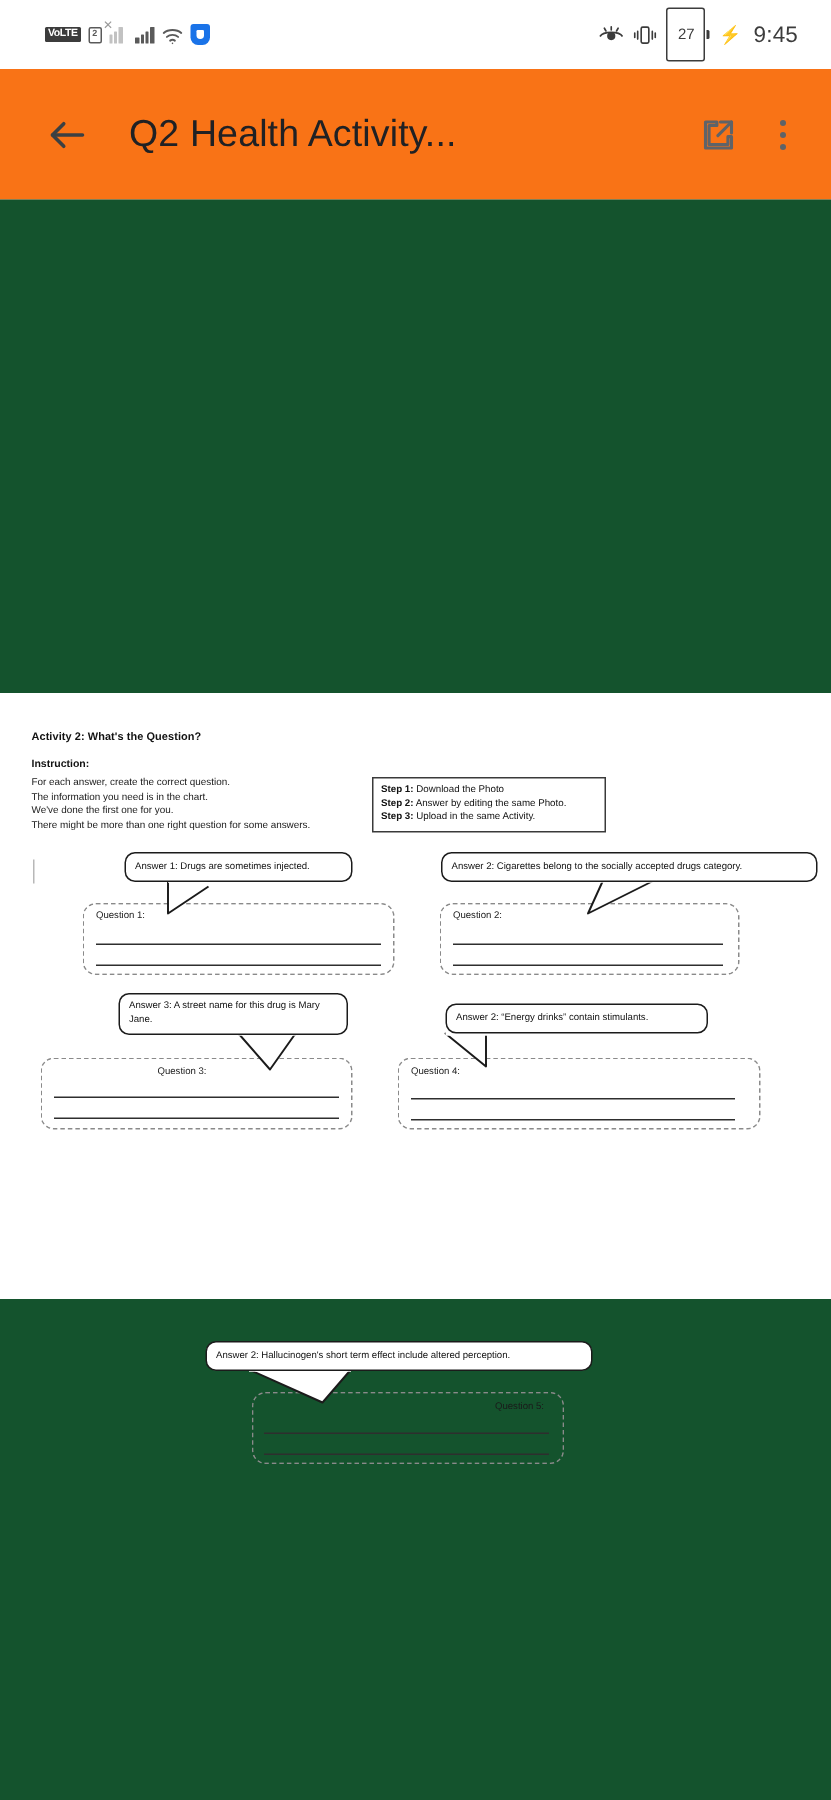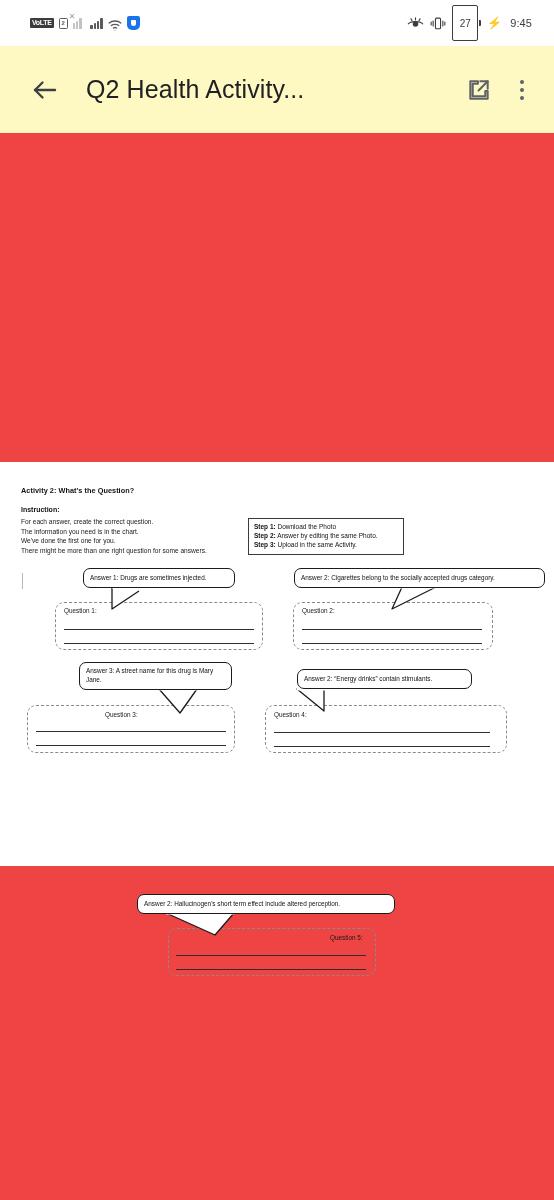--- a/index.html
+++ b/index.html
@@ -57,39 +57,39 @@
     display:flex;align-items:center;
   }
   .batt-body {
     border:1.4px solid #3c3c3c; border-radius:2px;
     height:14px; min-width:26px; padding:17px 2px;
     display:flex;align-items:center;justify-content:center;
     font-size:10px; color:#3c3c3c; letter-spacing:-0.2px;
   }
   .batt-cap { width:2px;height:6px;background:#3c3c3c;border-radius:0 1px 1px 0;margin-left:1px;}
   .bolt { font-size:12px;color:#3c3c3c;line-height:1;margin-left:0px; }
-  .clock { font-size:11px;color:#3c3c3c;letter-spacing:0.1px;margin-left:2px; }
+  .clock { font-size:15px;color:#3c3c3c;letter-spacing:0.1px;margin-left:2px; }
 
   
   .appbar {
-    height:87px; background:#fef9c3;
+    height:87px; background:#f97316;
     display:flex; align-items:center; padding:0 20px 0 30px;
   }
   .back-btn { width:30px;height:30px;color:#3c4043;flex:none;cursor:pointer; }
   .app-title {
     flex:1; font-size:25px; color:#202124; font-weight:400;
     margin-left:26px; letter-spacing:0.1px; white-space:nowrap; overflow:hidden;
   }
   .ab-icon { width:26px;height:26px;color:#5f6368;flex:none;cursor:pointer;margin-left:14px; }
   .kebab { width:24px;display:flex;flex-direction:column;align-items:center;gap:4px;
            flex:none;cursor:pointer;margin-left:18px; }
   .kebab i { width:4px;height:4px;border-radius:50%;background:#5f6368;display:block; }
 
   
-  .viewer { position:absolute; top:133px; left:0; right:0; bottom:0; background:#ef4444; }
+  .viewer { position:absolute; top:133px; left:0; right:0; bottom:0; background:#14532d; }
   .page {
     position:absolute; top:329px; left:0; width:554px; height:404px;
     background:#ffffff;
     font-family:"Liberation Sans", sans-serif;
     color:#121212;
   }
 
   .doc-title { position:absolute; left:21px; top:24px; font-size:7.3px; font-weight:bold; letter-spacing:0.05px; }
   .instr-head { position:absolute; left:21px; top:44px; font-size:7px; font-weight:bold; }
   .instr-lines { position:absolute; left:21px; top:55px; font-size:6.6px; line-height:9.6px; color:#1a1a1a; }

